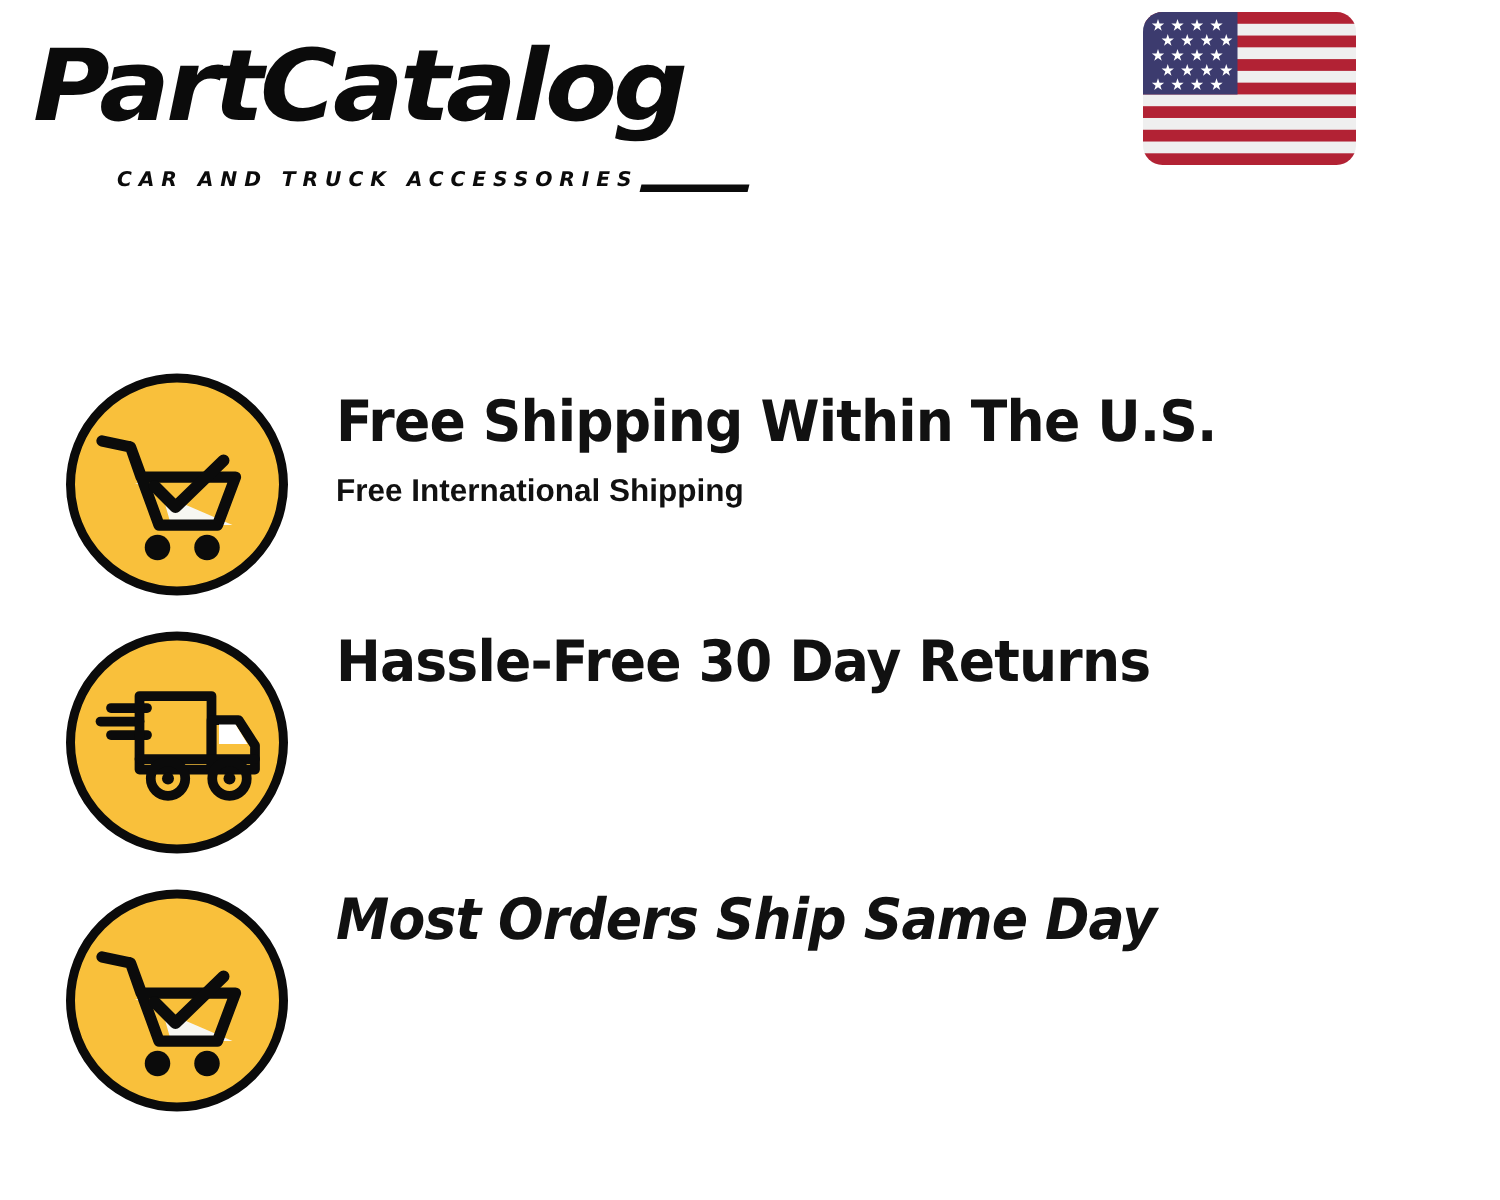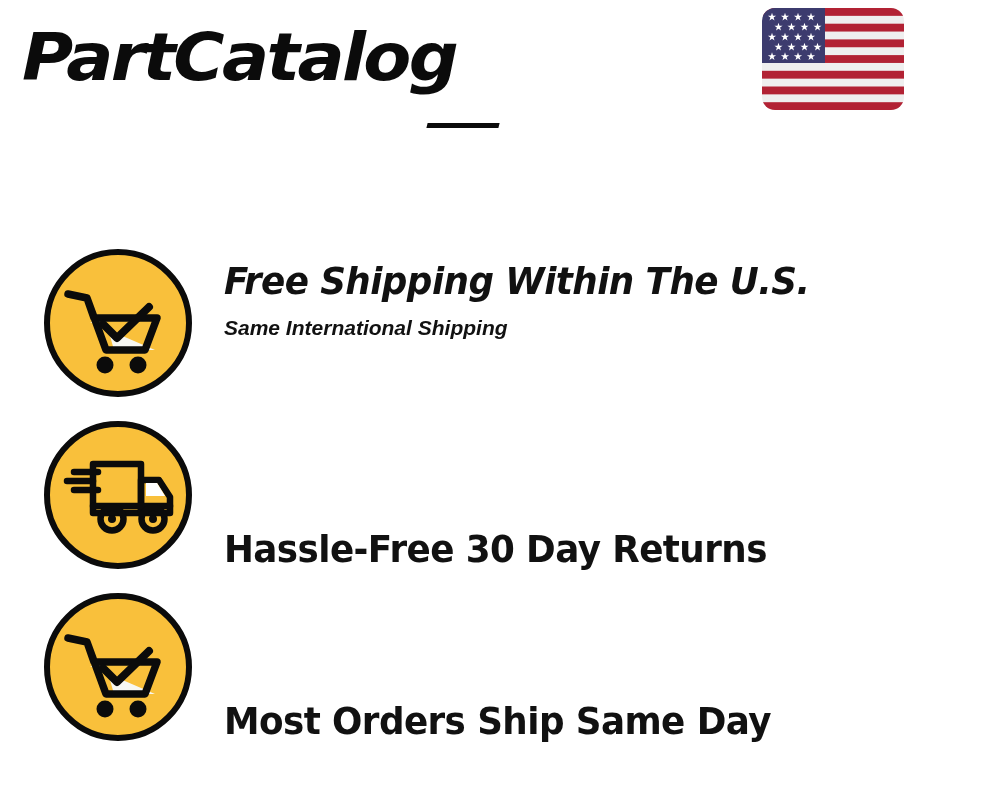--- a/index.html
+++ b/index.html
@@ -101,25 +101,25 @@
     position: absolute;
     left: 0;
     top: 170px;
     width: 1000px;
   }
   .feature-row {
     position: absolute;
     left: 0;
     width: 1000px;
     display: flex;
-    align-items: flex-end;
-  }
-  #feature-row-0 { top: 76px;  height: 154px; align-items: flex-start; font-style: italic; }
+    align-items: flex-start;
+  }
+  #feature-row-0 { top: 76px;  height: 154px; align-items: flex-start; }
   #feature-row-1 { top: 248px; height: 154px; }
-  #feature-row-2 { top: 420px; height: 154px; }
+  #feature-row-2 { top: 420px; height: 154px; font-style: italic; }
 
   .feature-icon {
     flex: 0 0 auto;
     width: 154px;
     height: 154px;
     margin-left: 41px;
   }
   .feature-text {
     flex: 1 1 auto;
     margin-left: 29px;
@@ -163,20 +163,21 @@
     white-space: nowrap;
   }
 </style>
 </head>
 <body>
 
 <div id="header">
 
   <div id="brand-logo">
     <div id="brand-wordmark">PartCatalog</div>
+    <div id="brand-tagline">CAR AND TRUCK ACCESSORIES</div>
     <div id="brand-underline"></div>
   </div>
 
   <div id="seller-badge">
     <svg id="us-flag-icon" viewBox="0 0 142 102" xmlns="http://www.w3.org/2000/svg">
       <defs>
         <clipPath id="flagClip">
           <rect x="0" y="0" width="142" height="102" rx="13" ry="13"></rect>
         </clipPath>
         <g id="starShape">
@@ -227,21 +228,21 @@
     <svg class="feature-icon" viewBox="0 0 154 154" xmlns="http://www.w3.org/2000/svg">
       <circle cx="77" cy="77" r="71" fill="#F9C03B" stroke="#0B0B0B" stroke-width="6"></circle>
       <path d="M49 76 L65 76 L73 104 L114 104" fill="#F7F7F2"></path>
       <path d="M27 48 L46 52 L53 72 L116 72 L104 104 L65 104 L46 52" fill="none" stroke="#0B0B0B" stroke-width="7.5" stroke-linecap="round" stroke-linejoin="round"></path>
       <path d="M62 78 L76 92 L108 61" fill="none" stroke="#0B0B0B" stroke-width="8" stroke-linecap="round" stroke-linejoin="round"></path>
       <circle cx="64" cy="119" r="8.5" fill="#0B0B0B"></circle>
       <circle cx="97" cy="119" r="8.5" fill="#0B0B0B"></circle>
     </svg>
     <div class="feature-text">
       <div class="feature-title">Free Shipping Within The U.S.</div>
-      <div class="feature-sub-strong">Same International Shipping</div>
+      <div class="feature-sub-strong">Free International Shipping</div>
     </div>
   </div>
 
   <div class="feature-row" id="feature-row-1">
     <svg class="feature-icon" viewBox="0 0 154 154" xmlns="http://www.w3.org/2000/svg">
       <circle cx="77" cy="77" r="71" fill="#F9C03B" stroke="#0B0B0B" stroke-width="6"></circle>
       <g stroke="#0B0B0B" stroke-width="6.5" stroke-linecap="round" stroke-linejoin="round" fill="none">
         <line x1="33" y1="54" x2="57" y2="54"></line>
         <line x1="26" y1="63" x2="52" y2="63"></line>
         <line x1="33" y1="72" x2="57" y2="72"></line>

